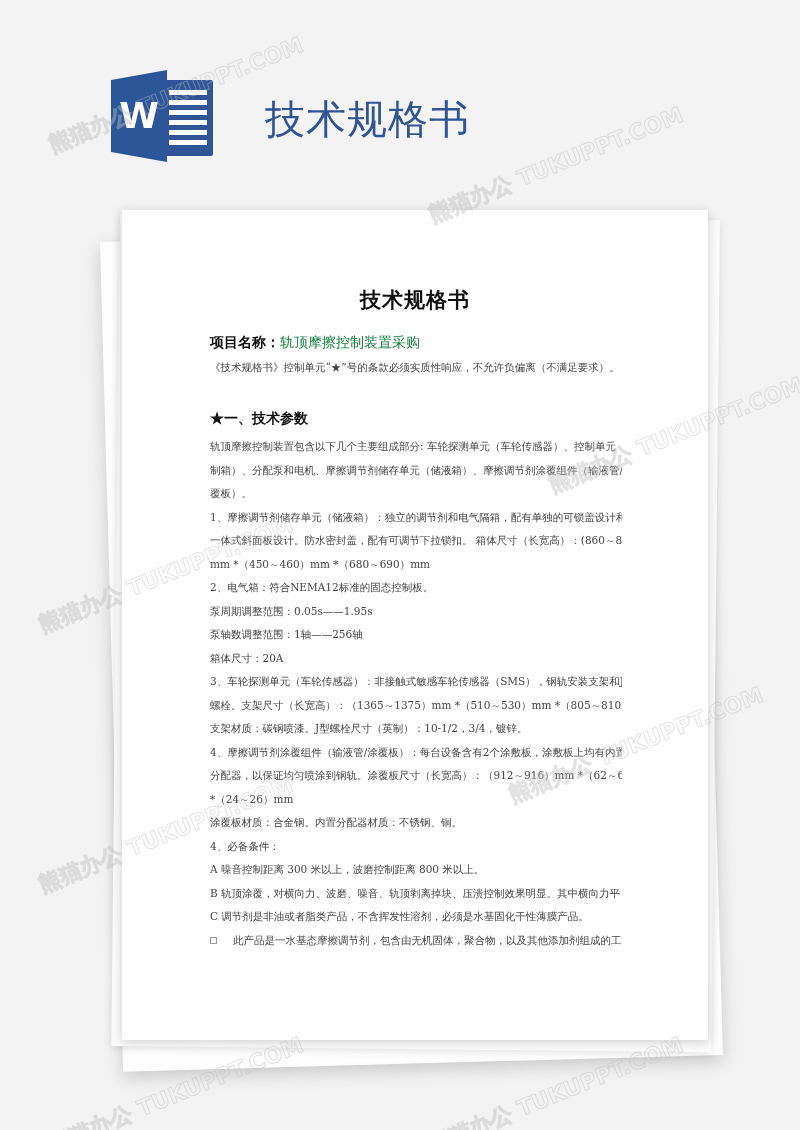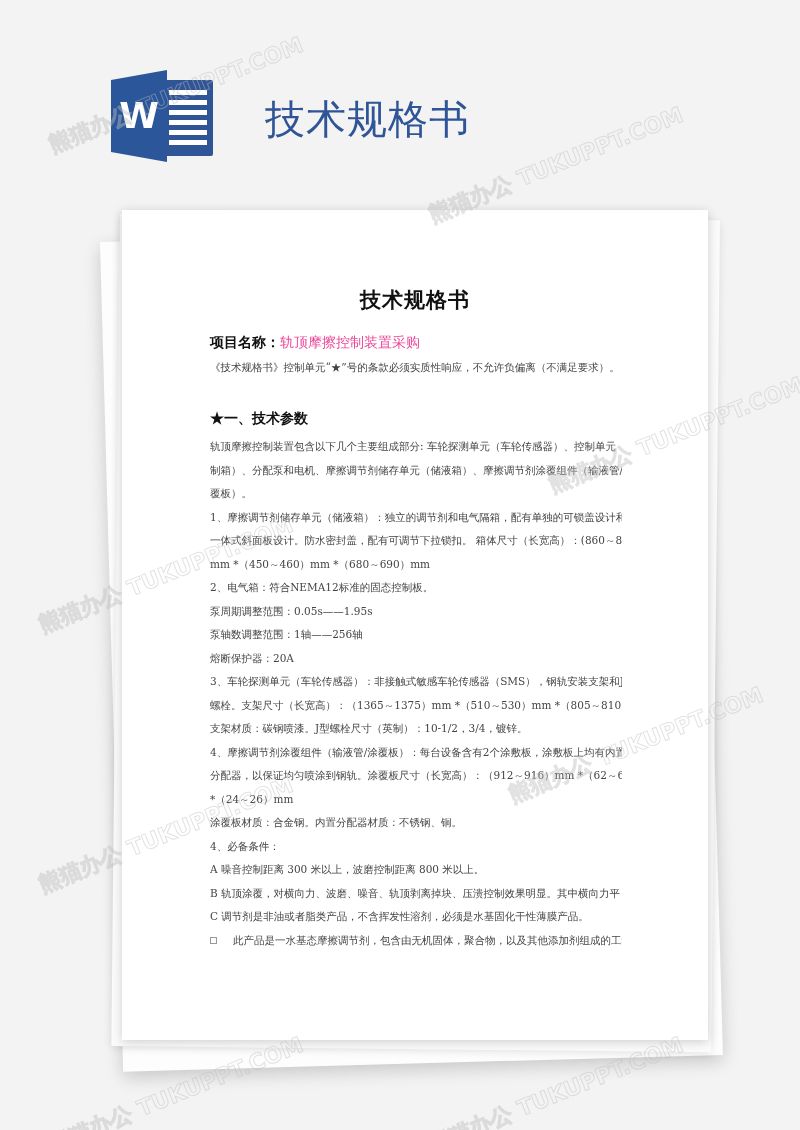--- a/index.html
+++ b/index.html
@@ -68,21 +68,21 @@
     position: absolute; left: 0; top: 76px; width: 100%;
     text-align: center;
     font-family: "DejaVu Sans", "Liberation Sans", sans-serif;
     font-size: 21px; font-weight: bold; color: #111;
     letter-spacing: 1px;
   }
   .project-line {
     position: absolute; left: 88px; top: 124px;
     font-size: 14px; font-weight: bold; color: #111;
   }
-  .project-line .value { color: #ec4899; font-weight: normal; }
+  .project-line .value { color: #15803d; font-weight: normal; }
 
   .notice {
     position: absolute; left: 88px; top: 151px; width: 420px;
     font-size: 10.5px; color: #444;
   }
 
   .section-heading {
     position: absolute; left: 88px; top: 200px;
     font-size: 14px; font-weight: bold; color: #111;
   }
@@ -132,21 +132,21 @@
   <div class="body">
     <p>轨顶摩擦控制装置包含以下几个主要组成部分: 车轮探测单元（车轮传感器）、控制单元（控</p>
     <p>制箱）、分配泵和电机、摩擦调节剂储存单元（储液箱）、摩擦调节剂涂覆组件（输液管/涂</p>
     <p>覆板）。</p>
     <p>1、摩擦调节剂储存单元（储液箱）：独立的调节剂和电气隔箱，配有单独的可锁盖设计和</p>
     <p>一体式斜面板设计。防水密封盖，配有可调节下拉锁扣。 箱体尺寸（长宽高）：(860～870)</p>
     <p>mm *（450～460）mm *（680～690）mm</p>
     <p>2、电气箱：符合NEMA12标准的固态控制板。</p>
     <p>泵周期调整范围：0.05s——1.95s</p>
     <p>泵轴数调整范围：1轴——256轴</p>
-    <p>熔断保护器：20A</p>
+    <p>箱体尺寸：20A</p>
     <p>3、车轮探测单元（车轮传感器）：非接触式敏感车轮传感器（SMS），钢轨安装支架和J型</p>
     <p>螺栓。支架尺寸（长宽高）：（1365～1375）mm *（510～530）mm *（805～810）mm。</p>
     <p>支架材质：碳钢喷漆。J型螺栓尺寸（英制）：10-1/2，3/4，镀锌。</p>
     <p>4、摩擦调节剂涂覆组件（输液管/涂覆板）：每台设备含有2个涂敷板，涂敷板上均有内置</p>
     <p>分配器，以保证均匀喷涂到钢轨。涂覆板尺寸（长宽高）：（912～916）mm *（62～66）mm</p>
     <p>*（24～26）mm</p>
     <p>涂覆板材质：合金钢。内置分配器材质：不锈钢、铜。</p>
     <p>4、必备条件：</p>
     <p>A  噪音控制距离 300 米以上，波磨控制距离 800 米以上。</p>
     <p>B  轨顶涂覆，对横向力、波磨、噪音、轨顶剥离掉块、压溃控制效果明显。其中横向力平</p>

